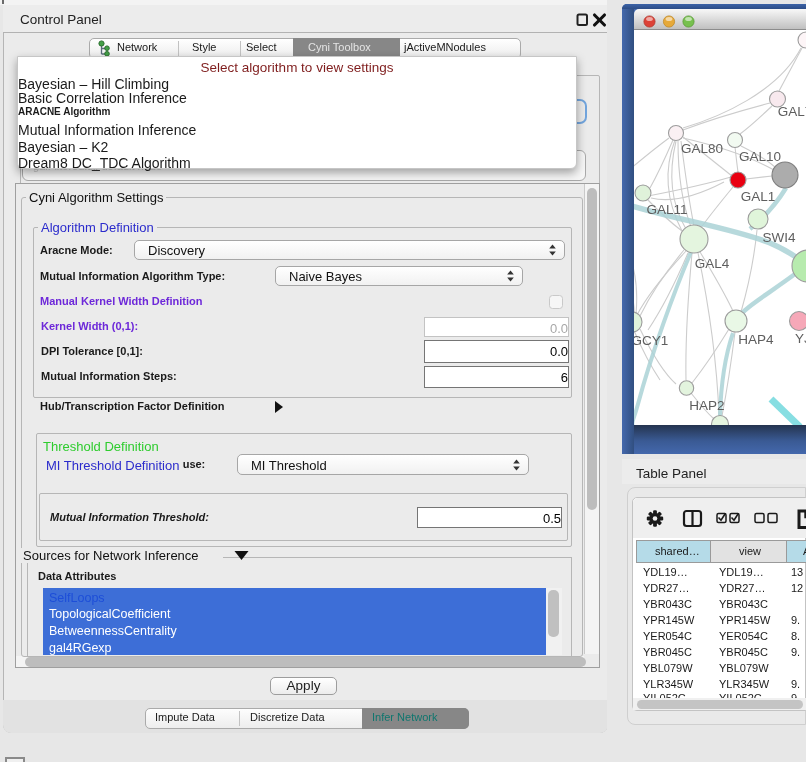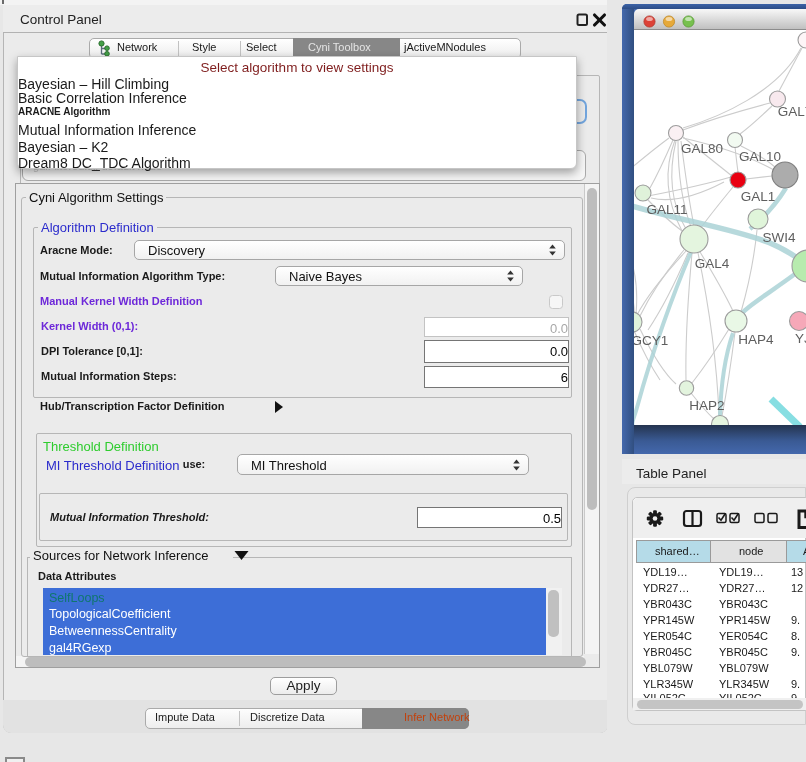--- a/index.html
+++ b/index.html
@@ -123,43 +123,43 @@
       <path d="M4.5 12 L7.8 8 L1.2 8 Z" fill="#333"></path>
     </svg>
   </div>
 
 <div class="gbox" style="left:39px;top:493px;width:527px;height:46px;"></div>
 <div class="gtitle blue" style="left:43px;top:458px;">MI Threshold Definition</div>
 <div class="lbl b" style="left:50px;top:511px;font-style:italic;">Mutual Information Threshold:</div>
 <div class="field" style="left:417px;top:507px;width:145px;height:21px;border:1.5px solid #757575;color:#000;">0.5</div>
 
 <div class="gbox" style="left:27px;top:557px;width:543px;height:99px;border-bottom:none;border-radius:0;"></div>
-<div class="gtitle" style="left:30px;top:548px;color:#111;padding-right:24px;">Sources for Network Inference</div>
+<div class="gtitle" style="left:20px;top:548px;color:#111;padding-right:24px;">Sources for Network Inference</div>
 <svg class="abs" style="left:234px;top:550px;" width="15" height="11" viewBox="0 0 15 11">
     <path d="M0.5 1 L14.5 1 L7.5 10 Z" fill="#111"></path>
   </svg>
 <div class="lbl b" style="left:38px;top:570px;">Data Attributes</div>
 
 <div class="abs" style="left:43px;top:588px;width:503px;height:67px;background:#3d6ed7;"></div>
-<div class="lbl" style="left:49px;top:591px;color:#0f766e;font-size:12.5px;">SelfLoops</div>
+<div class="lbl" style="left:49px;top:591px;color:#1d4ed8;font-size:12.5px;">SelfLoops</div>
 <div class="lbl" style="left:49px;top:607px;color:#fff;font-size:12.5px;">TopologicalCoefficient</div>
 <div class="lbl" style="left:49px;top:624px;color:#fff;font-size:12.5px;">BetweennessCentrality</div>
 <div class="lbl" style="left:49px;top:641px;color:#fff;font-size:12.5px;">gal4RGexp</div>
 <div class="abs" style="left:546px;top:588px;width:16px;height:67px;background:#f1f1f1;"></div>
 <div class="abs" style="left:548px;top:590px;width:11px;height:47px;background:#c0c0c0;border-radius:5px;"></div>
 
 <div class="abs" style="left:270px;top:677px;width:67px;height:18px;background:linear-gradient(#ffffff,#ececec);border:1px solid #9d9d9d;border-radius:5px;box-sizing:border-box;text-align:center;font-size:13.5px;line-height:16px;color:#222;">Apply</div>
 
 <div class="abs" style="left:3px;top:700px;width:605px;height:33px;background:#e2e2e2;border-radius:0 0 8px 8px;"></div>
 <div class="abs" style="left:145px;top:708px;width:324px;height:21px;background:linear-gradient(#fdfdfd,#ededed);border:1px solid #aaaaaa;border-radius:5px;box-sizing:border-box;"></div>
 <div class="abs" style="left:362px;top:708px;width:107px;height:21px;background:#878787;border-radius:0 5px 5px 0;"></div>
 <div class="abs" style="left:239px;top:711px;width:1px;height:15px;background:#c2c2c2;"></div>
 <div class="lbl" style="left:155px;top:711px;">Impute Data</div>
 <div class="lbl" style="left:250px;top:711px;">Discretize Data</div>
-<div class="lbl" style="left:372px;top:711px;color:#c2410c;margin-left:32px;">Infer Network</div>
+<div class="lbl" style="left:372px;top:711px;color:#0f766e;">Infer Network</div>
 
 <div class="abs" style="left:17px;top:56px;width:560px;height:113px;background:#ffffff;border:1px solid #c6c6c6;border-radius:0 0 6px 6px;box-shadow:0 4px 10px rgba(0,0,0,0.35);box-sizing:border-box;"></div>
 <div class="lbl" style="left:297px;top:60px;transform:translateX(-50%);color:#7f1d1d;font-size:13.5px;">Select algorithm to view settings</div>
 <div class="lbl" style="left:18px;top:76px;font-size:14px;">Bayesian – Hill Climbing</div>
 <div class="lbl" style="left:18px;top:90px;font-size:14px;">Basic Correlation Inference</div>
 <div class="lbl b" style="left:18px;top:106px;font-size:10px;">ARACNE Algorithm</div>
 <div class="lbl" style="left:18px;top:122px;font-size:14px;text-align:center;">Mutual Information Inference</div>
 <div class="lbl" style="left:18px;top:139px;font-size:14px;">Bayesian – K2</div>
 <div class="lbl" style="left:18px;top:155px;font-size:14px;">Dream8 DC_TDC Algorithm</div>
 
@@ -303,21 +303,21 @@
     <path d="M159.5 2 L159.5 8 L167 8" stroke-width="2.4"></path>
   </g>
 </svg>
 
 <div class="abs" style="left:636px;top:540px;width:170px;height:23px;box-sizing:border-box;border:1px solid #9a9a9a;border-right:none;">
   <div class="abs" style="left:0;top:0;width:73px;height:21px;background:#b5dbe8;border-right:1px solid #9a9a9a;"></div>
   <div class="abs" style="left:74px;top:0;width:75px;height:21px;background:#e2e2e2;border-right:1px solid #9a9a9a;"></div>
   <div class="abs" style="left:150px;top:0;width:20px;height:21px;background:#b5dbe8;"></div>
 </div>
 <div class="lbl" style="left:655px;top:545px;">shared…</div>
-<div class="lbl" style="left:739px;top:545px;">node</div>
+<div class="lbl" style="left:739px;top:545px;">view</div>
 <div class="lbl" style="left:803px;top:545px;">A</div>
 <div class="lbl" style="left:643px;top:566px;">YDL19…</div>
 <div class="lbl" style="left:719px;top:566px;">YDL19…</div>
 <div class="lbl" style="left:791px;top:566px;">13</div>
 <div class="lbl" style="left:643px;top:582px;">YDR27…</div>
 <div class="lbl" style="left:719px;top:582px;">YDR27…</div>
 <div class="lbl" style="left:791px;top:582px;">12</div>
 <div class="lbl" style="left:643px;top:598px;">YBR043C</div>
 <div class="lbl" style="left:719px;top:598px;">YBR043C</div>
 <div class="lbl" style="left:643px;top:614px;">YPR145W</div>

